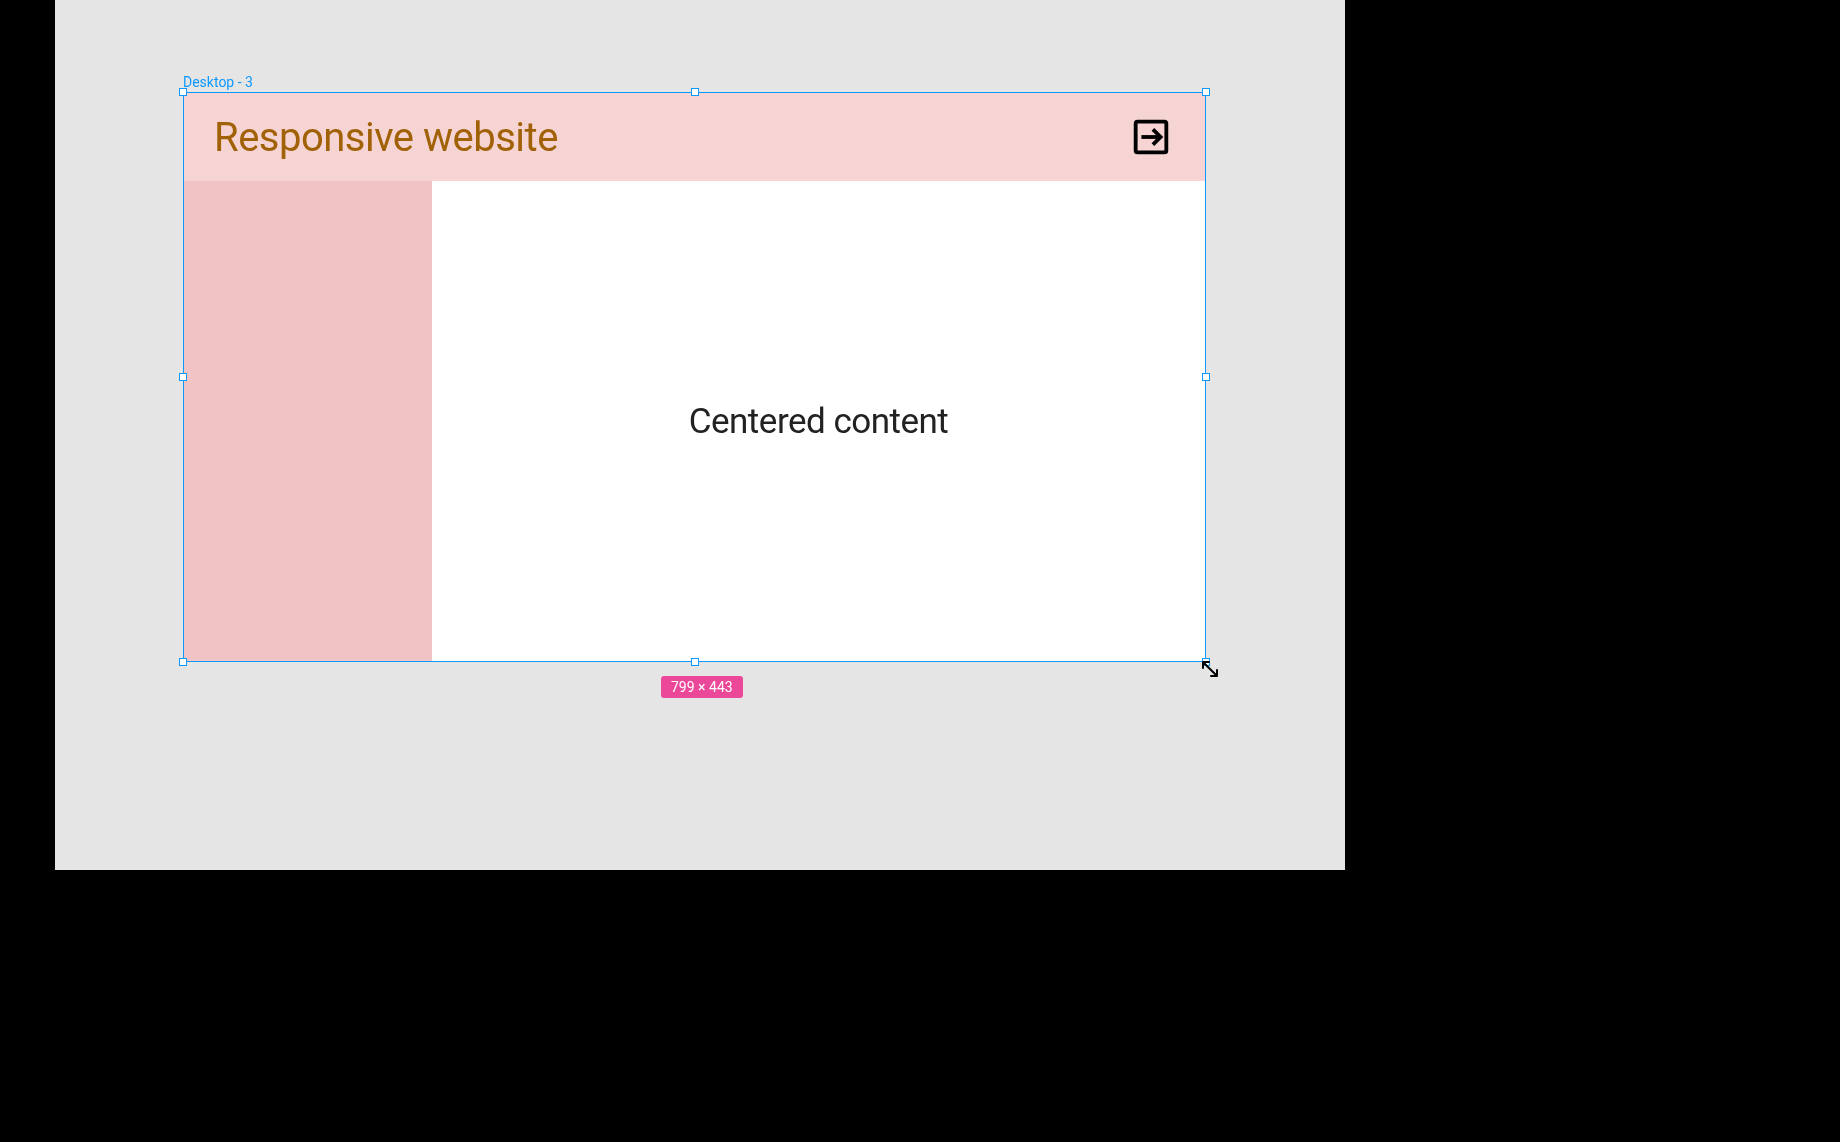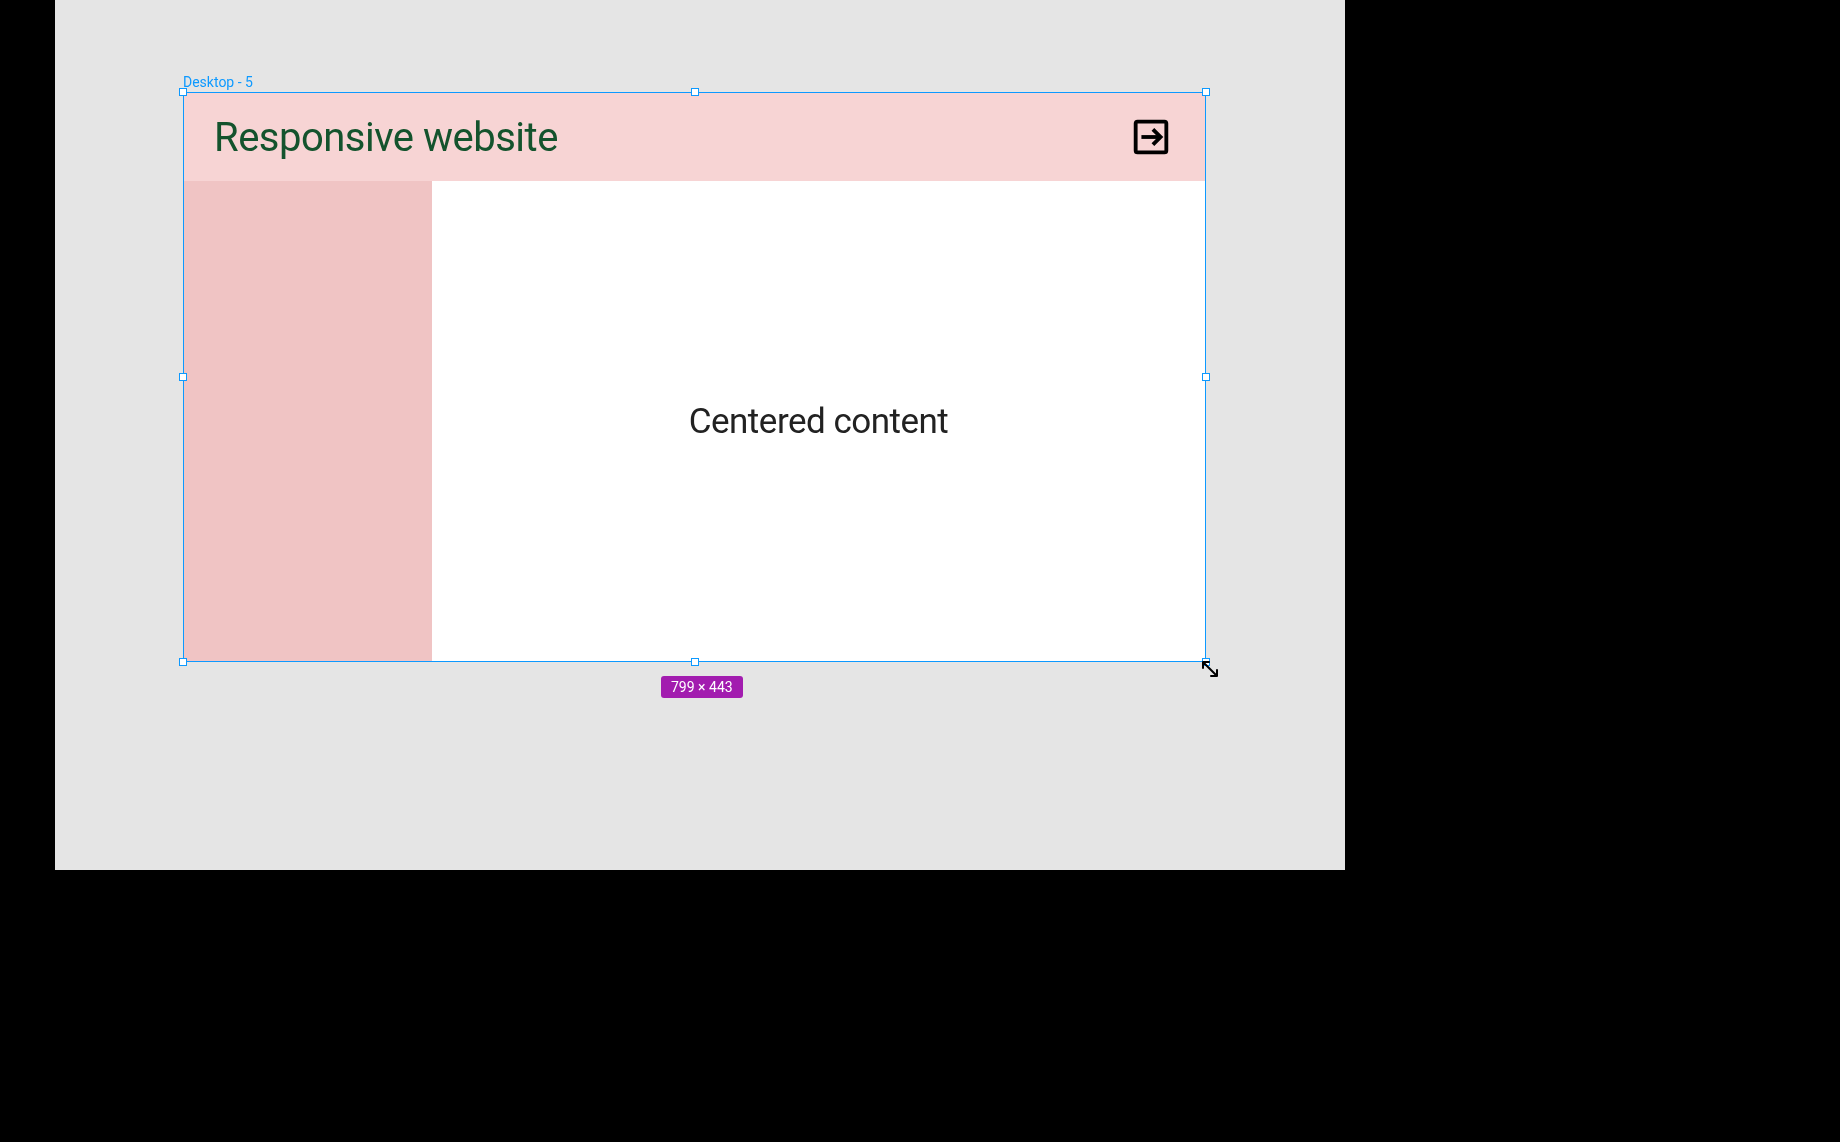--- a/index.html
+++ b/index.html
@@ -68,21 +68,21 @@
       background: #f7d4d4;
       display: flex;
       align-items: center;
       justify-content: space-between;
       padding: 0 30px;
     }
 
     .frame-title {
       font-size: 40px;
       font-weight: 400;
-      color: #14532d;
+      color: #a16207;
       letter-spacing: -0.5px;
     }
 
     .exit-icon {
       width: 48px;
       height: 48px;
       display: flex;
       align-items: center;
       justify-content: center;
     }
@@ -113,21 +113,21 @@
       font-size: 35px;
       font-weight: 400;
       color: #222;
       letter-spacing: -0.5px;
     }
 
     .dimensions-badge {
       position: absolute;
       top: 676px;
       left: 606px;
-      background: #a21caf;
+      background: #ec4899;
       color: #fff;
       font-size: 14px;
       font-weight: 400;
       padding: 3px 10px;
       border-radius: 3px;
     }
 
     .resize-cursor {
       position: absolute;
       top: 660px;
@@ -135,21 +135,21 @@
       width: 18px;
       height: 18px;
       pointer-events: none;
     }
   </style>
 </head>
 <body>
 
 <div class="canvas-area">
 
-  <div class="frame-label">Desktop - 5</div>
+  <div class="frame-label">Desktop - 3</div>
 
   <div class="selected-frame">
 
     <div class="selection-handle handle-tl"></div>
     <div class="selection-handle handle-tr"></div>
     <div class="selection-handle handle-bl"></div>
     <div class="selection-handle handle-br"></div>
     <div class="selection-handle handle-tm"></div>
     <div class="selection-handle handle-bm"></div>
     <div class="selection-handle handle-ml"></div>

